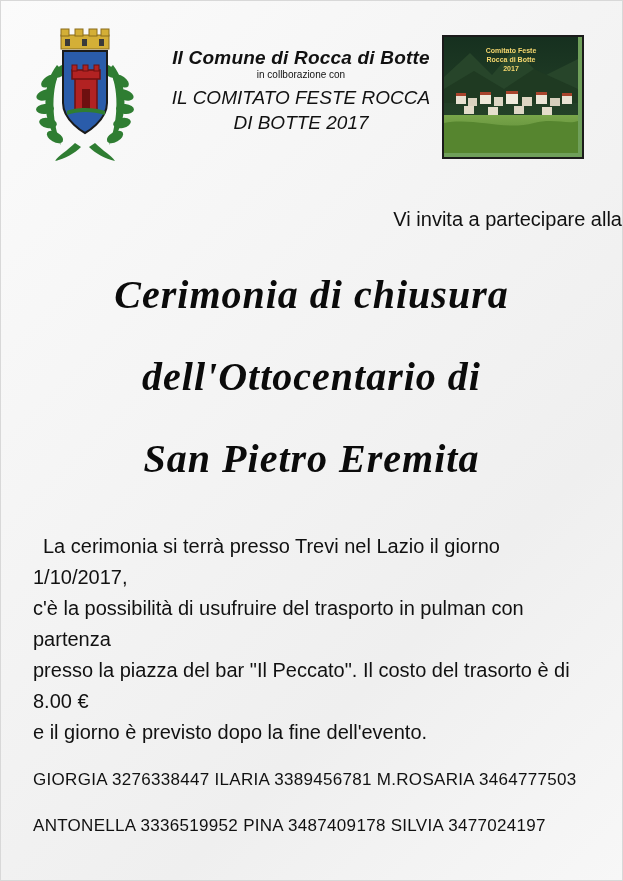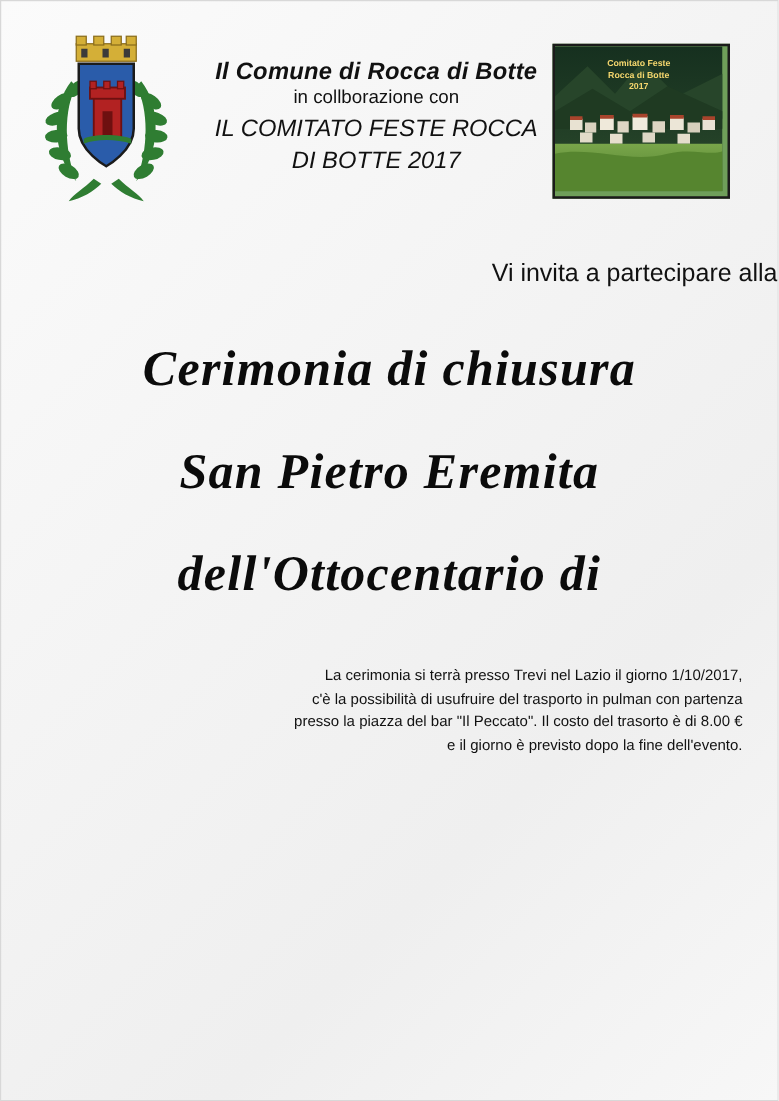--- a/index.html
+++ b/index.html
@@ -46,21 +46,21 @@
     color: #111;
   }
   .hdr-line1 {
     font-size: 19px;
     font-weight: bold;
     font-style: italic;
     letter-spacing: .2px;
     margin-bottom: 0;
   }
   .hdr-line2 {
-    font-size: 15px;
+    font-size: 10px;
     margin-bottom: 6px;
   }
   .hdr-line3 {
     font-size: 19px;
     font-weight: normal;
     font-style: italic;
     line-height: 1.3;
   }
 
   
@@ -102,23 +102,23 @@
   .script-line.l2 { margin-top: 42px; }
   .script-line.l3 { margin-top: 42px; }
 
   
   .body-block {
     margin-top: 52px;
     padding: 0 28px 0 32px;
     color: #111;
   }
   .para {
-    font-size: 12px;
+    font-size: 20px;
     line-height: 1.55;
-    text-align: right;
+    text-align: left;
     margin-top: 36px;
   }
   .para .indent { display: inline-block; width: 10px; }
 
   .info-line {
     font-size: 17.5px;
     margin-top: 28px;
     color: #111;
   }
 
@@ -248,28 +248,32 @@
         <text x="67" y="25" font-family="Liberation Sans, sans-serif" font-size="7" font-weight="bold" fill="#f5d76e" text-anchor="middle">Rocca di Botte</text>
         <text x="67" y="34" font-family="Liberation Sans, sans-serif" font-size="7" font-weight="bold" fill="#f5d76e" text-anchor="middle">2017</text>
       </svg>
     </div>
   </div>
 
   <div class="invite">Vi invita a partecipare alla</div>
 
   <div class="script-title">
     <div class="script-line l1">Cerimonia di chiusura</div>
+    <div class="script-line l2">dell'Ottocentario di</div>
     <div class="script-line l3">San Pietro Eremita</div>
-    <div class="script-line l2">dell'Ottocentario di</div>
   </div>
 
   <div class="body-block">
     <div class="para">
       <span class="indent"></span><span>La cerimonia si terrà presso Trevi nel Lazio il giorno 1/10/2017,</span><br>
       <span>c'è la possibilità di usufruire del trasporto in pulman con partenza</span><br>
       <span>presso la piazza del bar "Il Peccato". Il costo del trasorto è di 8.00 €</span><br>
       <span>e il giorno è previsto dopo la fine dell'evento.</span>
     </div>
 
 
+    <div class="contacts">
+      <div class="contact-row">GIORGIA 3276338447   ILARIA 3389456781  M.ROSARIA 3464777503</div>
+      <div class="contact-row">ANTONELLA 3336519952  PINA 3487409178  SILVIA 3477024197</div>
+    </div>
   </div>
 
 </div>
 
 </body></html>

